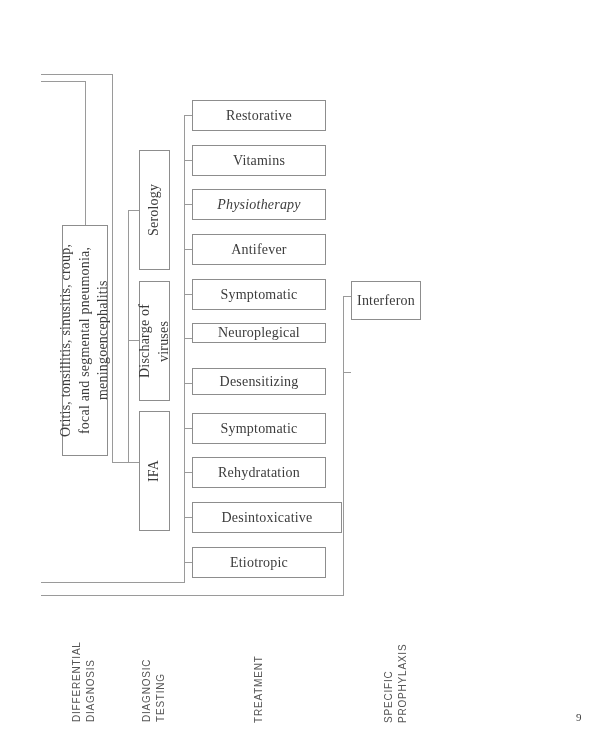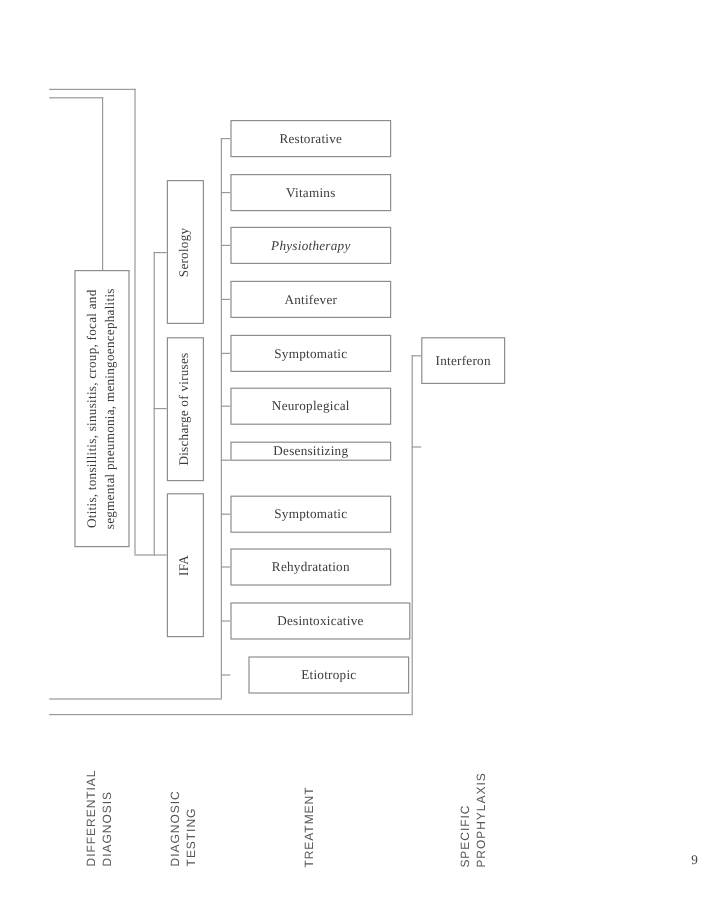--- a/index.html
+++ b/index.html
@@ -16,21 +16,21 @@
   
   .nbox{
     position:absolute;
     border:1px solid #8d8d8d;
     background:#ffffff;
     box-sizing:border-box;
     display:flex;
     align-items:center;
     justify-content:center;
     text-align:center;
-    font-size:11px;
+    font-size:14px;
     color:#3c3c3c;
     letter-spacing:.2px;
   }
   .nbox.vert{
     writing-mode:vertical-rl;
     transform:rotate(180deg);
     line-height:1.35;
     padding:4px 2px;
   }
   .nbox .txt{display:block;}
@@ -114,36 +114,36 @@
   </div>
   <div class="nbox" style="left:192px;top:189px;width:134px;height:31px;font-style:italic;">
     <span class="txt">Physiotherapy</span>
   </div>
   <div class="nbox" style="left:192px;top:234px;width:134px;height:31px;">
     <span class="txt">Antifever</span>
   </div>
   <div class="nbox" style="left:192px;top:279px;width:134px;height:31px;text-align:center;">
     <span class="txt">Symptomatic</span>
   </div>
-  <div class="nbox" style="left:192px;top:323px;width:134px;height:31px;">
+  <div class="nbox" style="left:192px;top:323px;width:134px;height:20px;">
     <span class="txt">Neuroplegical</span>
   </div>
-  <div class="nbox" style="left:192px;top:368px;width:134px;height:16px;">
+  <div class="nbox" style="left:192px;top:368px;width:134px;height:27px;">
     <span class="txt">Desensitizing</span>
   </div>
   <div class="nbox" style="left:192px;top:413px;width:134px;height:31px;">
     <span class="txt">Symptomatic</span>
   </div>
   <div class="nbox" style="left:192px;top:457px;width:134px;height:31px;">
     <span class="txt">Rehydratation</span>
   </div>
   <div class="nbox" style="left:192px;top:502px;width:150px;height:31px;">
     <span class="txt">Desintoxicative</span>
   </div>
-  <div class="nbox" style="left:192px;top:547px;width:134px;height:31px;margin-left:15px;">
+  <div class="nbox" style="left:192px;top:547px;width:134px;height:31px;">
     <span class="txt">Etiotropic</span>
   </div>
 
   <div class="vline" style="left:343px;top:296px;height:299px;"></div>
   <div class="hline" style="left:343px;top:296px;width:8px;"></div>
   <div class="hline" style="left:343px;top:372px;width:8px;"></div>
 
   <div class="nbox" style="left:351px;top:281px;width:70px;height:39px;">
     <span class="txt">Interferon</span>
   </div>

